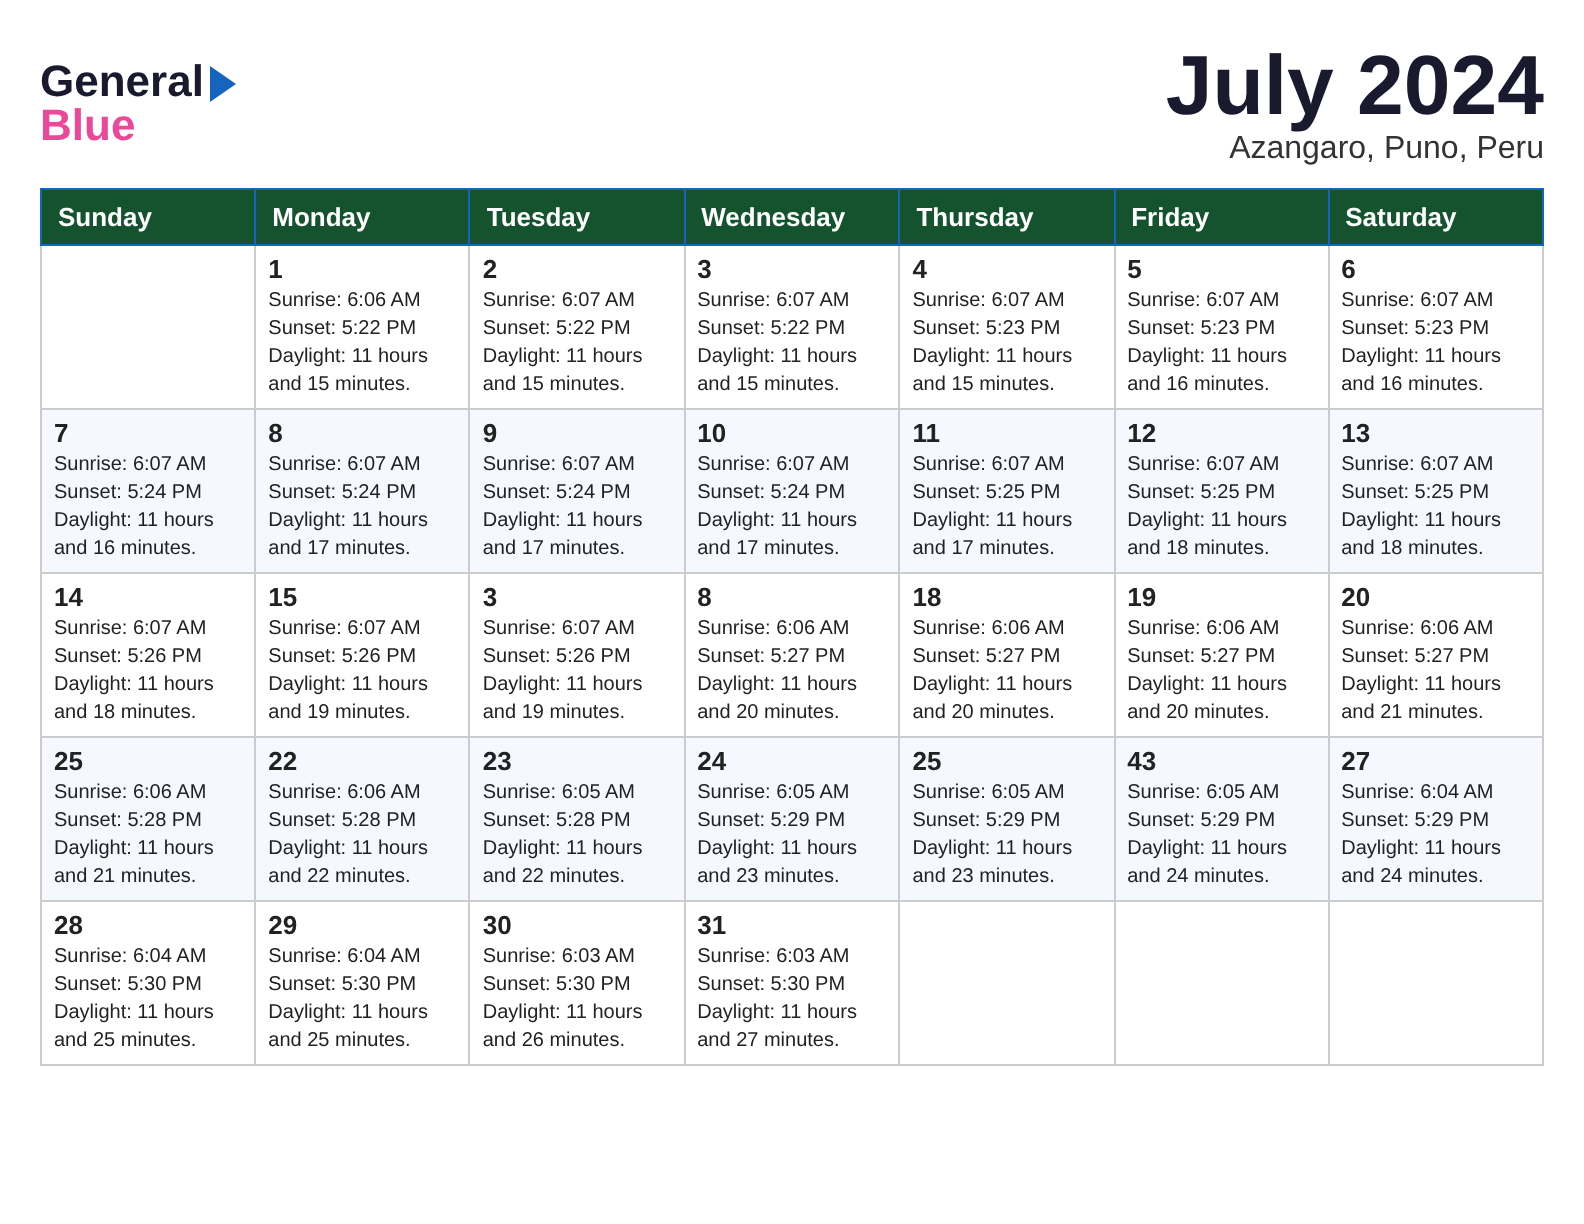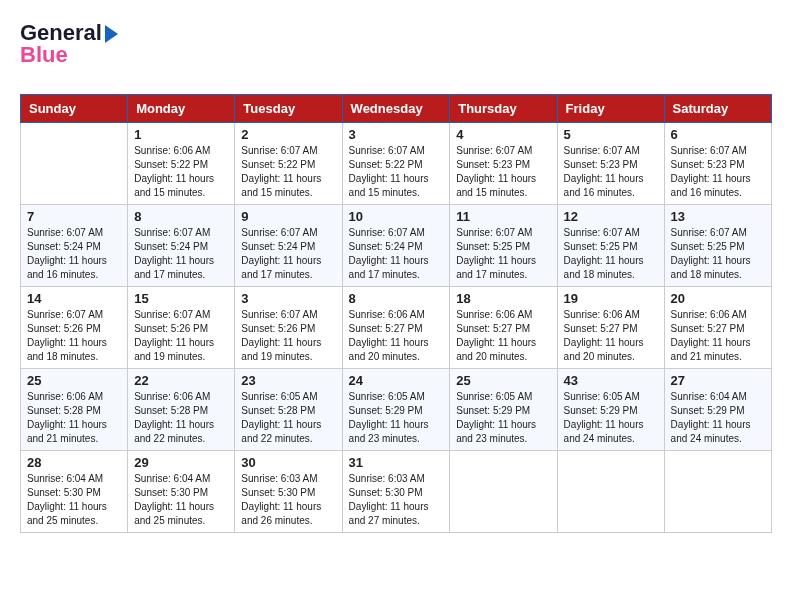--- a/index.html
+++ b/index.html
@@ -7,21 +7,21 @@
       font-family: Arial, sans-serif;
       background: #fff;
       width: 792px;
       min-height: 612px;
       padding: 20px;
     }
     .header {
       display: flex;
       justify-content: space-between;
       align-items: center;
-      margin-bottom: 26px;
+      margin-bottom: 10px;
     }
     .logo {
       display: flex;
       flex-direction: column;
       align-items: flex-start;
     }
     .logo-line {
       display: flex;
       align-items: center;
     }
@@ -73,32 +73,36 @@
     }
     .empty-cell {
       background: #f9f9f9;
     }
     tr:nth-child(even) td {
       background-color: #f5f8ff;
     }
     tr:nth-child(odd) td {
       background-color: #ffffff;
     }
-    .calendar thead tr th { background-color: #b91c1c; }
+    .calendar thead tr th { background-color: #14532d; }
   </style>
 </head>
 <body>
 
 <div class="header">
   <div class="logo">
     <div class="logo-line">
       <span style="font-size:22px;font-weight:bold;color:#1a1a2e;">General</span>
       <span style="display:inline-block;width:0;height:0;border-top:9px solid transparent;border-bottom:9px solid transparent;border-left:13px solid #1565c0;margin-left:3px;margin-top:2px;"></span>
     </div>
     <span style="font-size:22px;font-weight:bold;color:#ec4899;margin-top:-4px;">Blue</span>
+  </div>
+  <div class="title-section">
+    <div class="month-title">July 2024</div>
+    <div class="location-title">Azangaro, Puno, Peru</div>
   </div>
 </div>
 
 <table class="calendar">
   <thead>
     <tr>
     <th>Sunday</th>
         <th>Monday</th>
         <th>Tuesday</th>
         <th>Wednesday</th>

